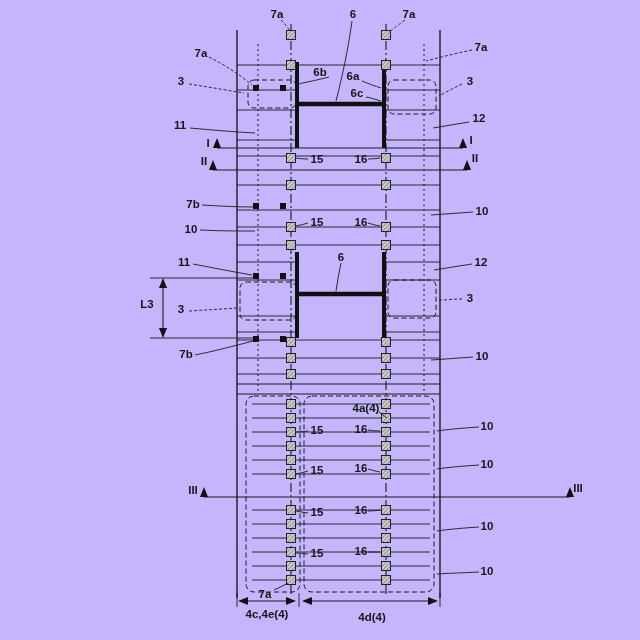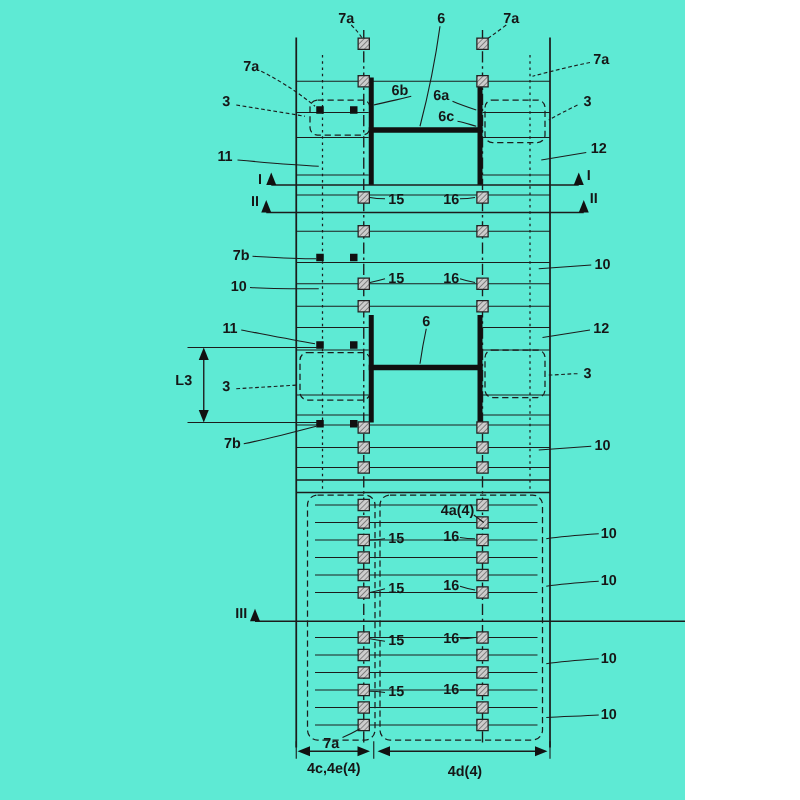--- a/index.html
+++ b/index.html
@@ -1,16 +1,16 @@
 <!DOCTYPE html>
 <html><head>
 <meta charset="utf-8">
 <style>
   html,body{margin:0;padding:0;background:#ffffff;}
-  .stage{position:relative;width:548px;height:640px;background:#5eead4;overflow:hidden;}
+  .stage{position:relative;width:640px;height:640px;background:#c4b5fd;overflow:hidden;}
   svg{display:block;}
   svg text{font:bold 11.5px "Liberation Sans", sans-serif;fill:#161616;text-anchor:middle;}
   .thin{stroke:#1c1c1c;stroke-width:0.9;fill:none;}
   .bound{stroke:#1c1c1c;stroke-width:1.4;fill:none;}
   .rail{stroke:#1c1c1c;stroke-width:1.1;fill:none;stroke-dasharray:9 3 2 3;}
   .dot{stroke:#1c1c1c;stroke-width:1;fill:none;stroke-dasharray:2 3;}
   .dash{stroke:#1c1c1c;stroke-width:1;fill:none;stroke-dasharray:5 3;}
   .bold{stroke:#101010;stroke-width:4;fill:none;}
   .boldbar{stroke:#101010;stroke-width:4.5;fill:none;}
   .sect{stroke:#1c1c1c;stroke-width:1.1;fill:none;}

